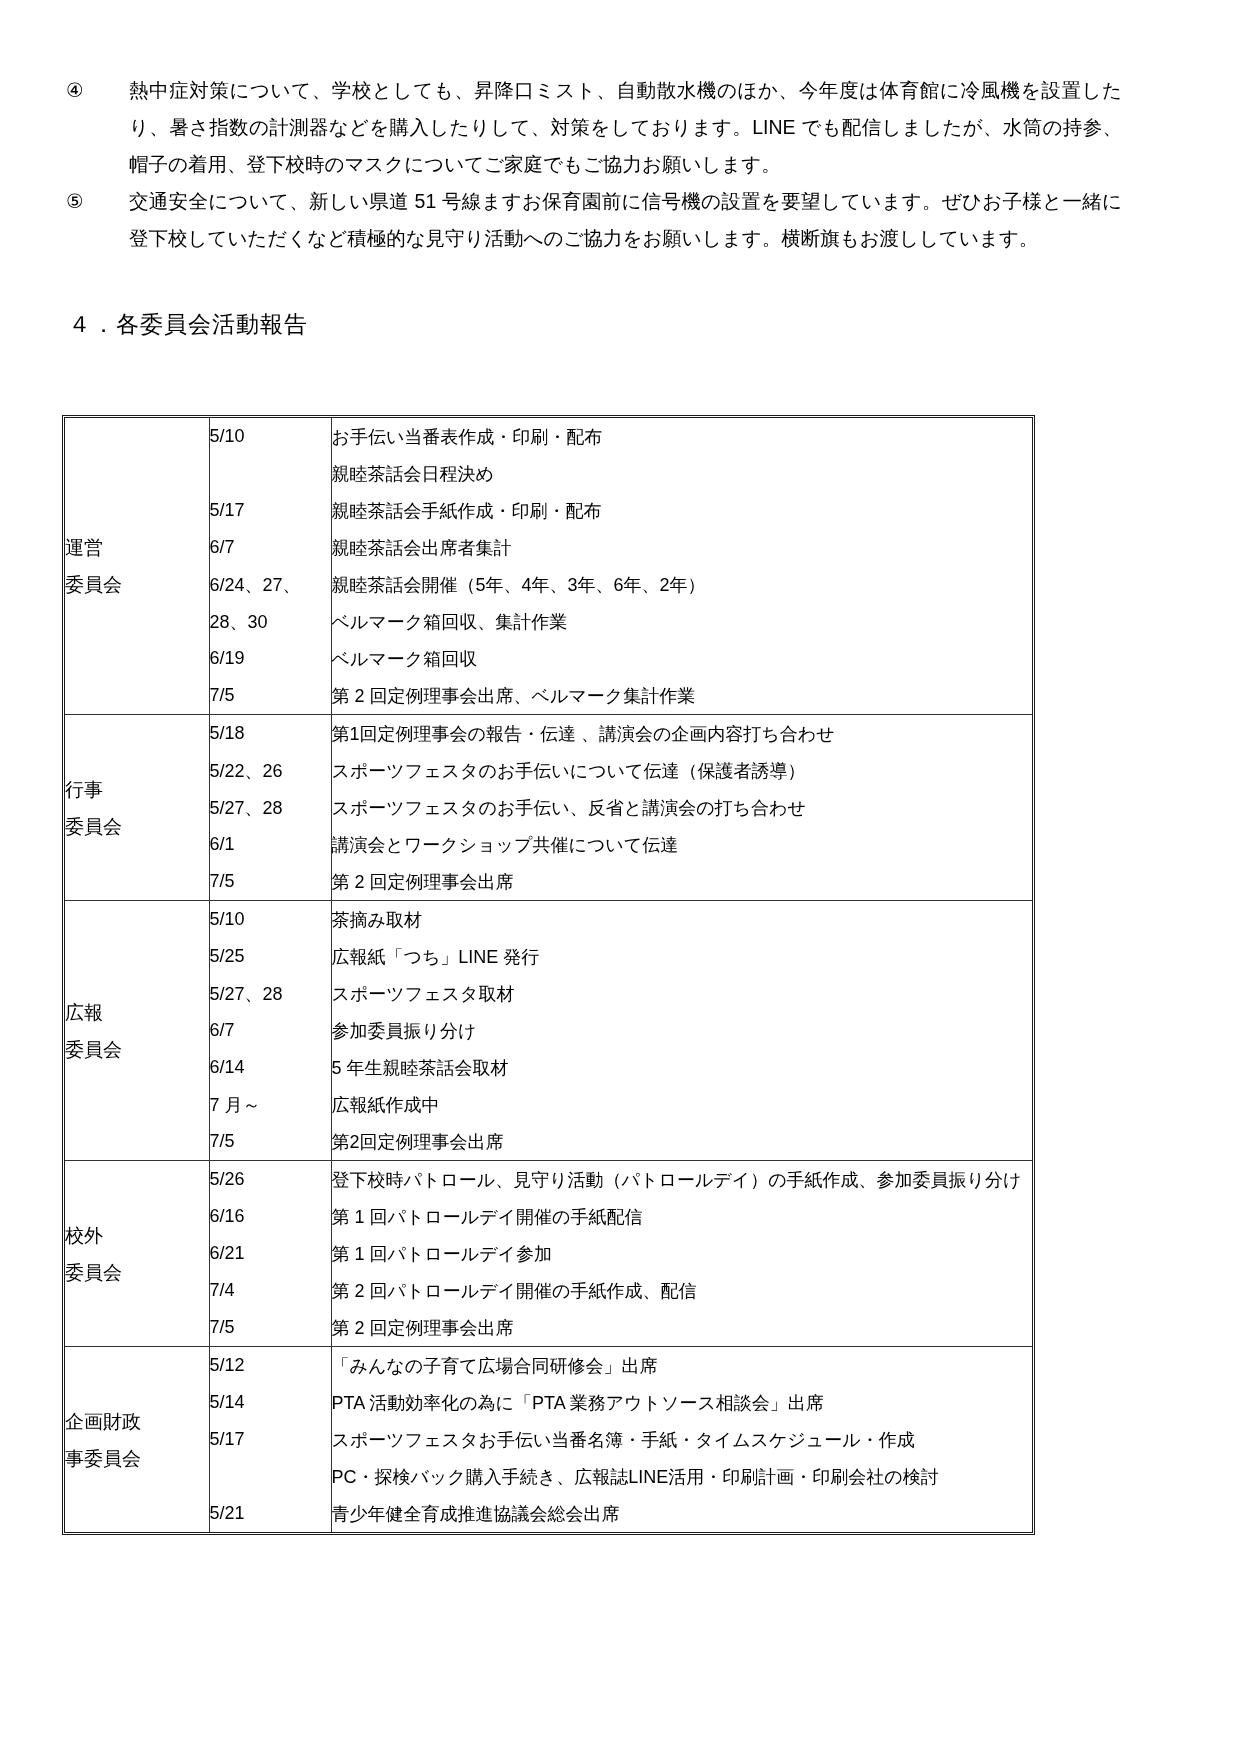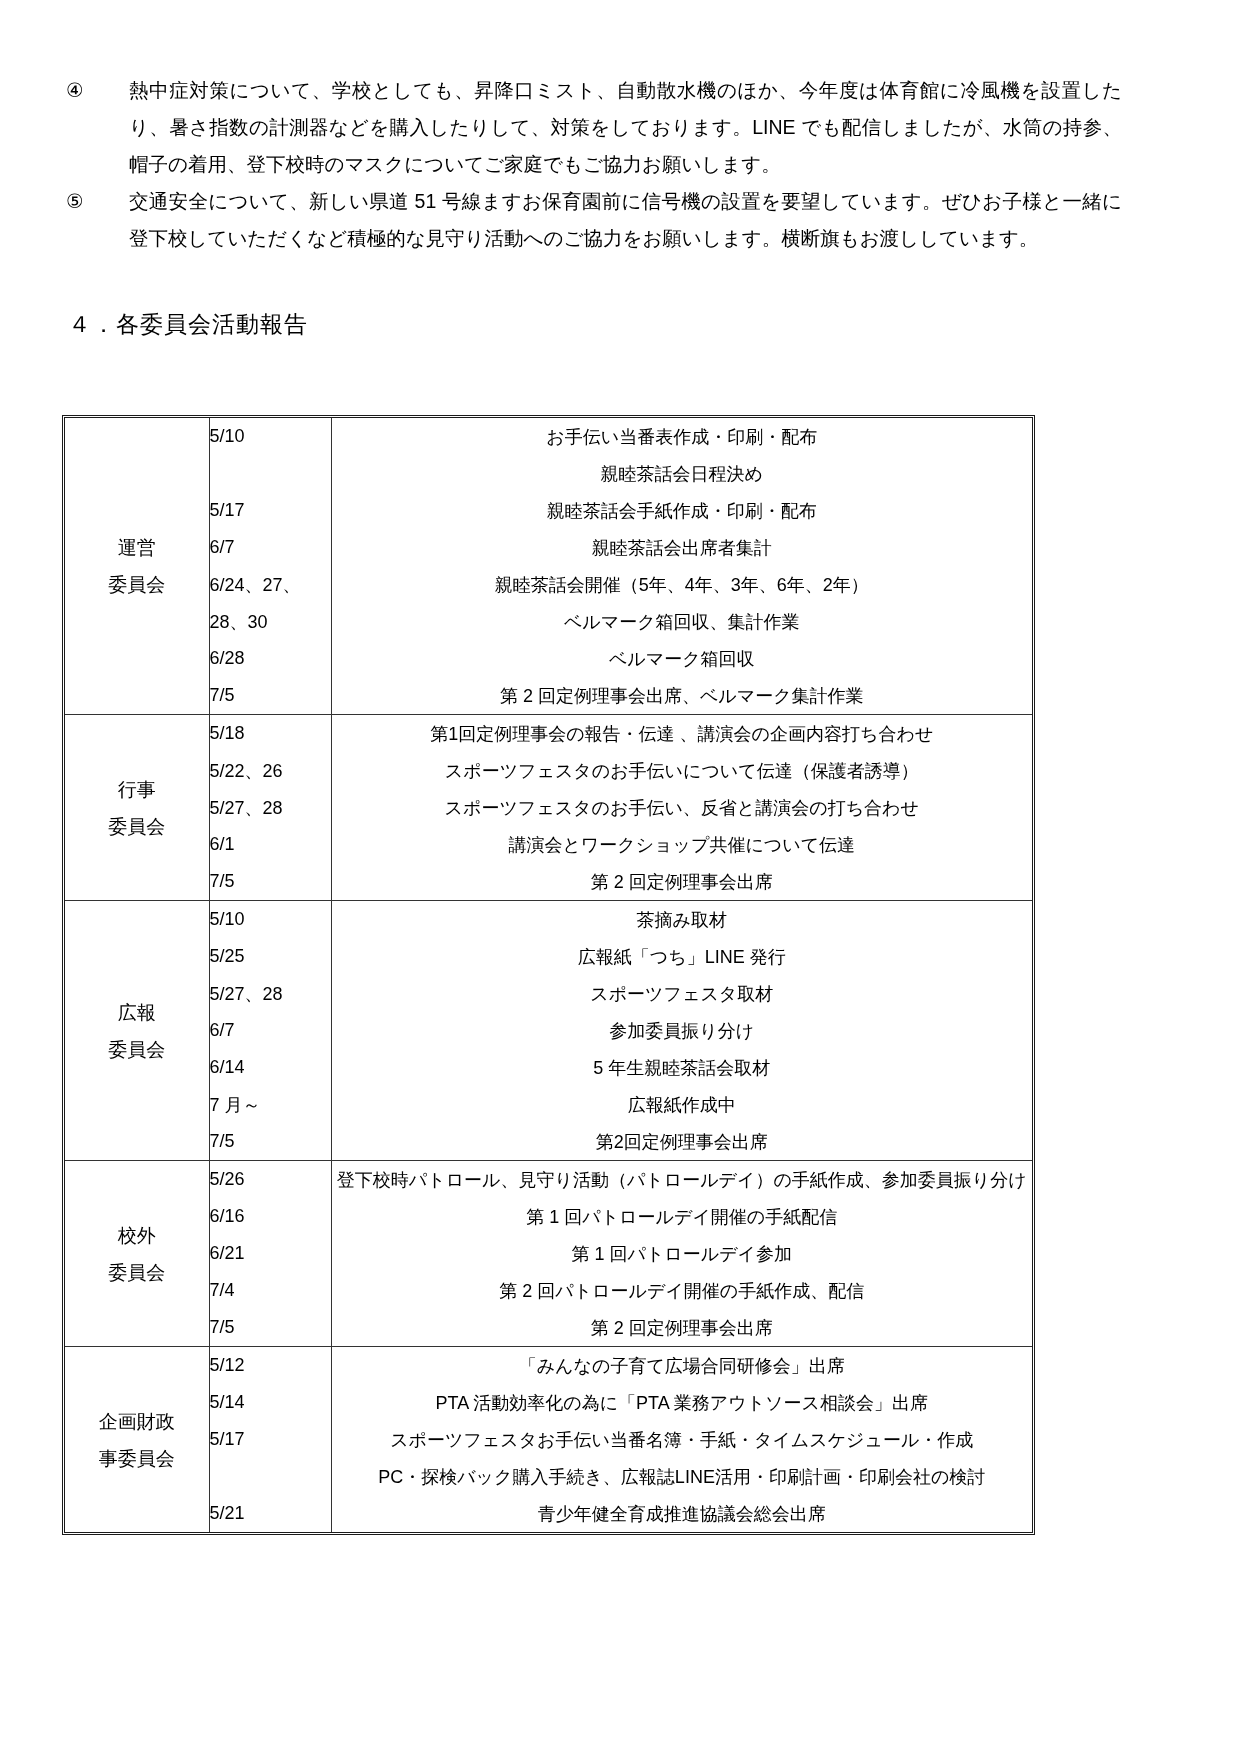--- a/index.html
+++ b/index.html
@@ -64,31 +64,29 @@
   table.committee-table td {
     height: 37px;
     padding: 0;
     vertical-align: middle;
     white-space: nowrap;
     overflow: hidden;
   }
   td.committee-cell {
     border-right: 1px solid #333333;
     vertical-align: top;
-    text-align: center;
     font-size: 19px;
     line-height: 37px;
   }
   td.date-cell {
     border-right: 1px solid #333333;
     padding-left: 10px;
   }
   td.activity-cell {
     padding-left: 20px;
-    text-align: center;
   }
   tr.section-start td {
     border-top: 1px solid #333333;
   }
   table.committee-table tr:first-child td { border-top: none; }
 </style>
 </head>
 <body>
 
 <div class="page">
@@ -137,21 +135,21 @@
           </tr>
           <tr>
             <td class="date-cell">6/24、27、</td>
             <td class="activity-cell">親睦茶話会開催（5年、4年、3年、6年、2年）</td>
           </tr>
           <tr>
             <td class="date-cell">28、30</td>
             <td class="activity-cell">ベルマーク箱回収、集計作業</td>
           </tr>
           <tr>
-            <td class="date-cell">6/28</td>
+            <td class="date-cell">6/19</td>
             <td class="activity-cell">ベルマーク箱回収</td>
           </tr>
           <tr>
             <td class="date-cell">7/5</td>
             <td class="activity-cell">第 2 回定例理事会出席、ベルマーク集計作業</td>
           </tr>
           <tr class="section-start">
             <td class="committee-cell" rowspan="5">
               <div>行事</div>
               <div>委員会</div>

